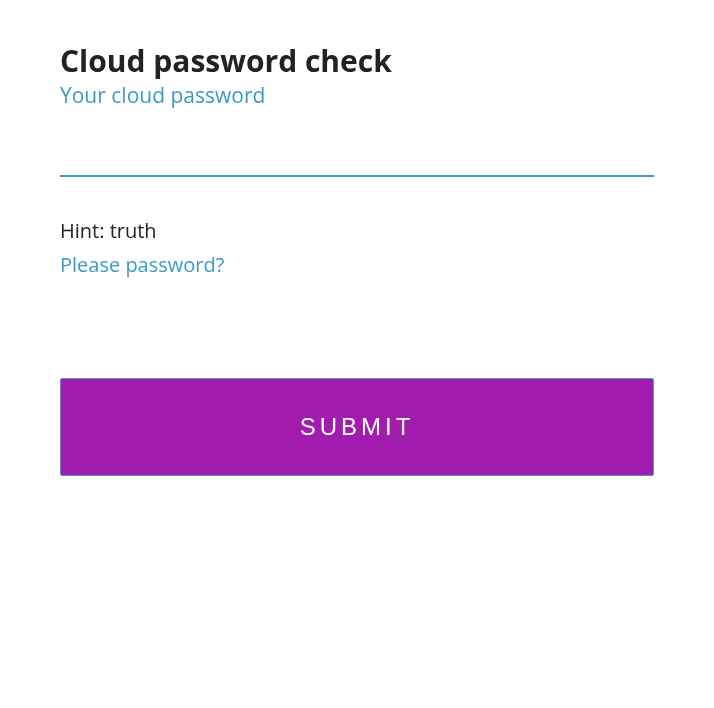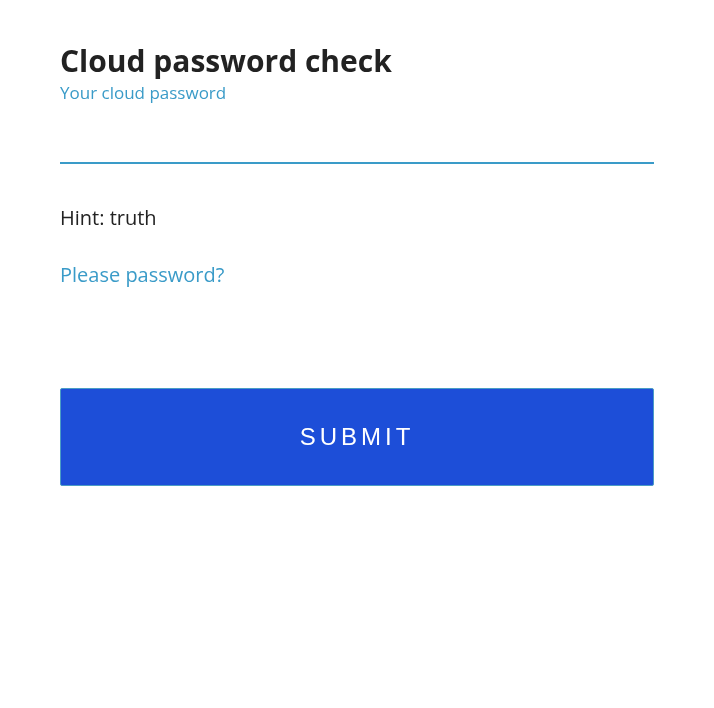--- a/index.html
+++ b/index.html
@@ -26,51 +26,52 @@
       font-size: 22px;
       color: #888888;
       font-weight: 400;
       margin-bottom: 60px;
     }
     .input-wrapper {
       position: relative;
       margin-bottom: 40px;
     }
     .input-label {
-      font-size: 17px;
+      font-size: 21px;
       color: #3a9bc8;
       font-weight: 400;
       display: block;
+      margin-bottom: 8px;
     }
     .password-input {
       width: 100%;
       border: none;
       border-bottom: 2px solid #3a9bc8;
       font-size: 22px;
       padding: 20px 0 12px 0;
       outline: none;
       background: transparent;
       color: #333;
     }
     .hint-text {
       font-size: 20px;
       color: #222222;
-      margin-bottom: 30px;
+      margin-bottom: 7px;
     }
     .forgot-link {
       font-size: 20px;
       color: #3a9bc8;
       text-decoration: none;
       cursor: pointer;
       display: inline-block;
       margin-bottom: 100px;
     }
     .submit-button {
       width: 100%;
-      background: #1d4ed8;
+      background: #a21caf;
       color: #ffffff;
       border: 1px solid #4a9cc5;
       font-size: 24px;
       font-weight: 400;
       letter-spacing: 4px;
       padding: 34px 0;
       cursor: pointer;
       text-transform: uppercase;
       border-radius: 2px;
     }

